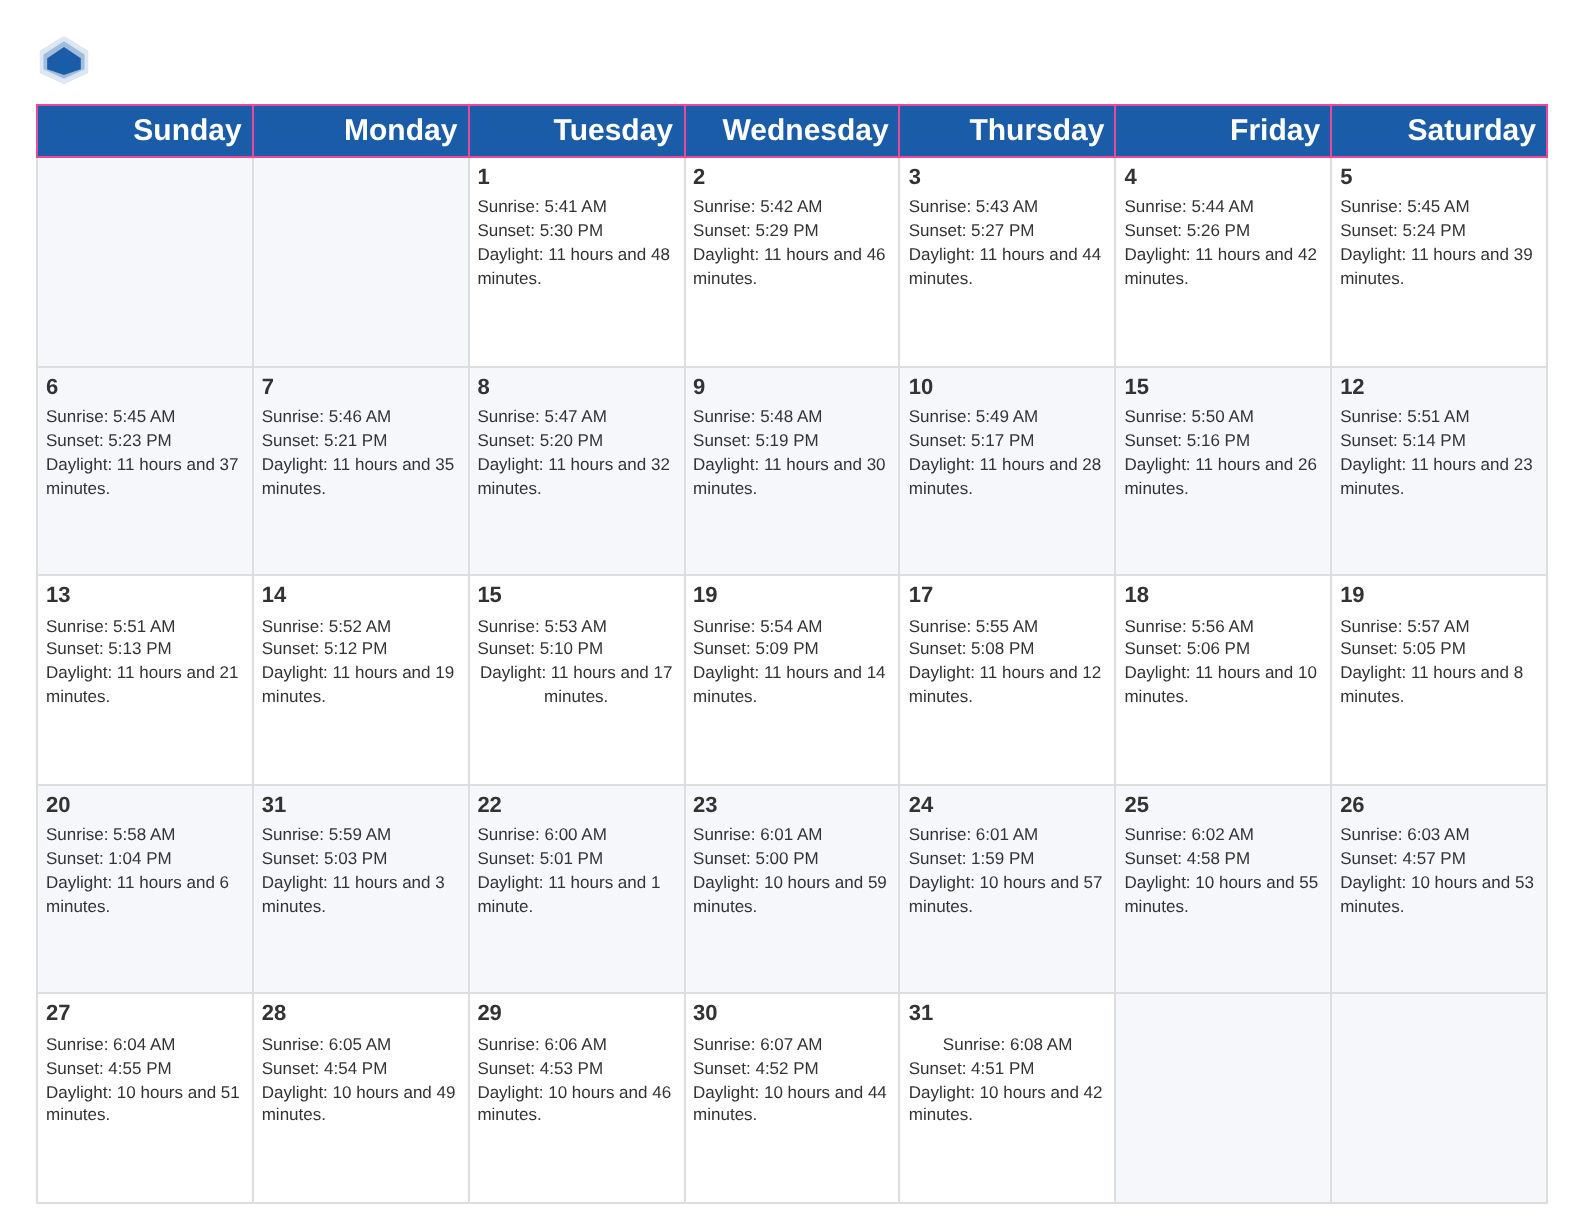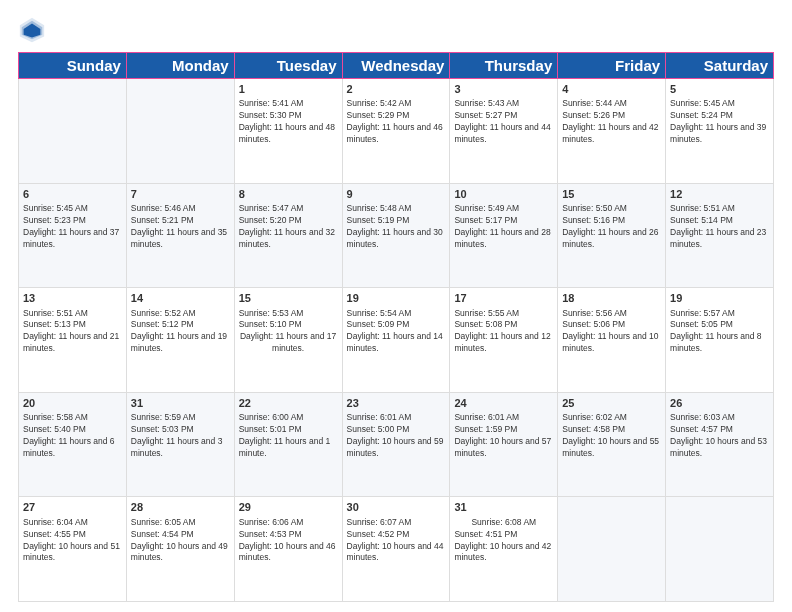--- a/index.html
+++ b/index.html
@@ -255,21 +255,21 @@
             <span class="day-num">19</span>
             <span style="display: block;">Sunrise: 5:57 AM</span>
             <span style="display: block;">Sunset: 5:05 PM</span>
             <span style="display: block;">Daylight: 11 hours and 8 minutes.</span>
           </td>
         </tr>
         <tr>
           <td>
             <span class="day-num">20</span>
             <span style="display: block;">Sunrise: 5:58 AM</span>
-            <span style="display: block;">Sunset: 5:40 PM</span>
+            <span style="display: block;">Sunset: 1:04 PM</span>
             <span style="display: block;">Daylight: 11 hours and 6 minutes.</span>
           </td>
           <td>
             <span class="day-num">31</span>
             <span style="display: block;">Sunrise: 5:59 AM</span>
             <span style="display: block;">Sunset: 5:03 PM</span>
             <span style="display: block;">Daylight: 11 hours and 3 minutes.</span>
           </td>
           <td>
             <span class="day-num">22</span>

